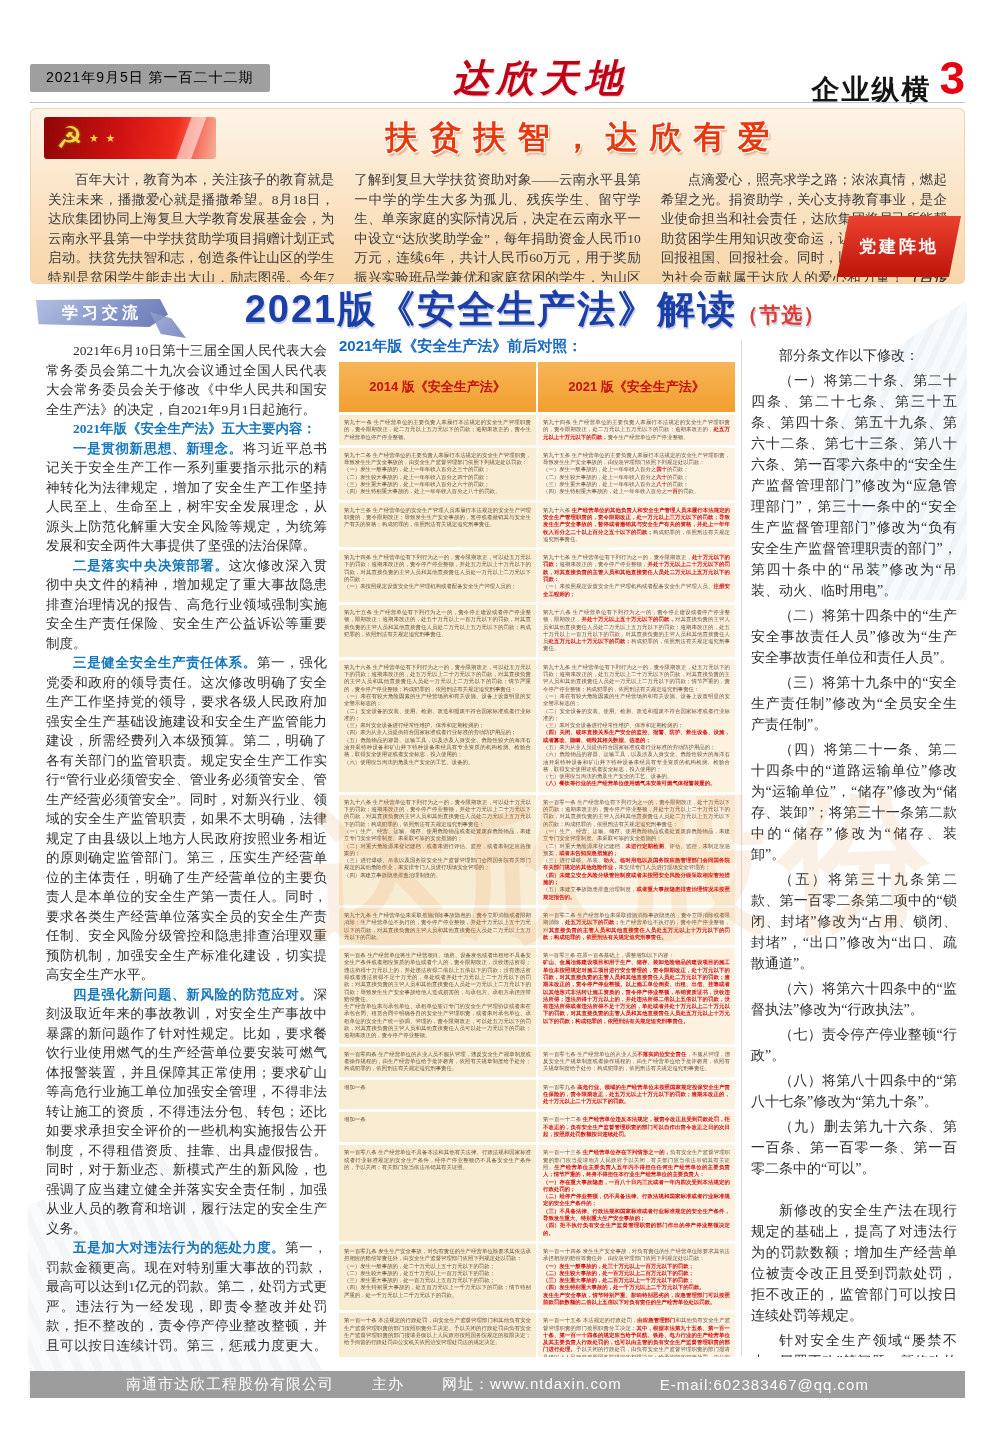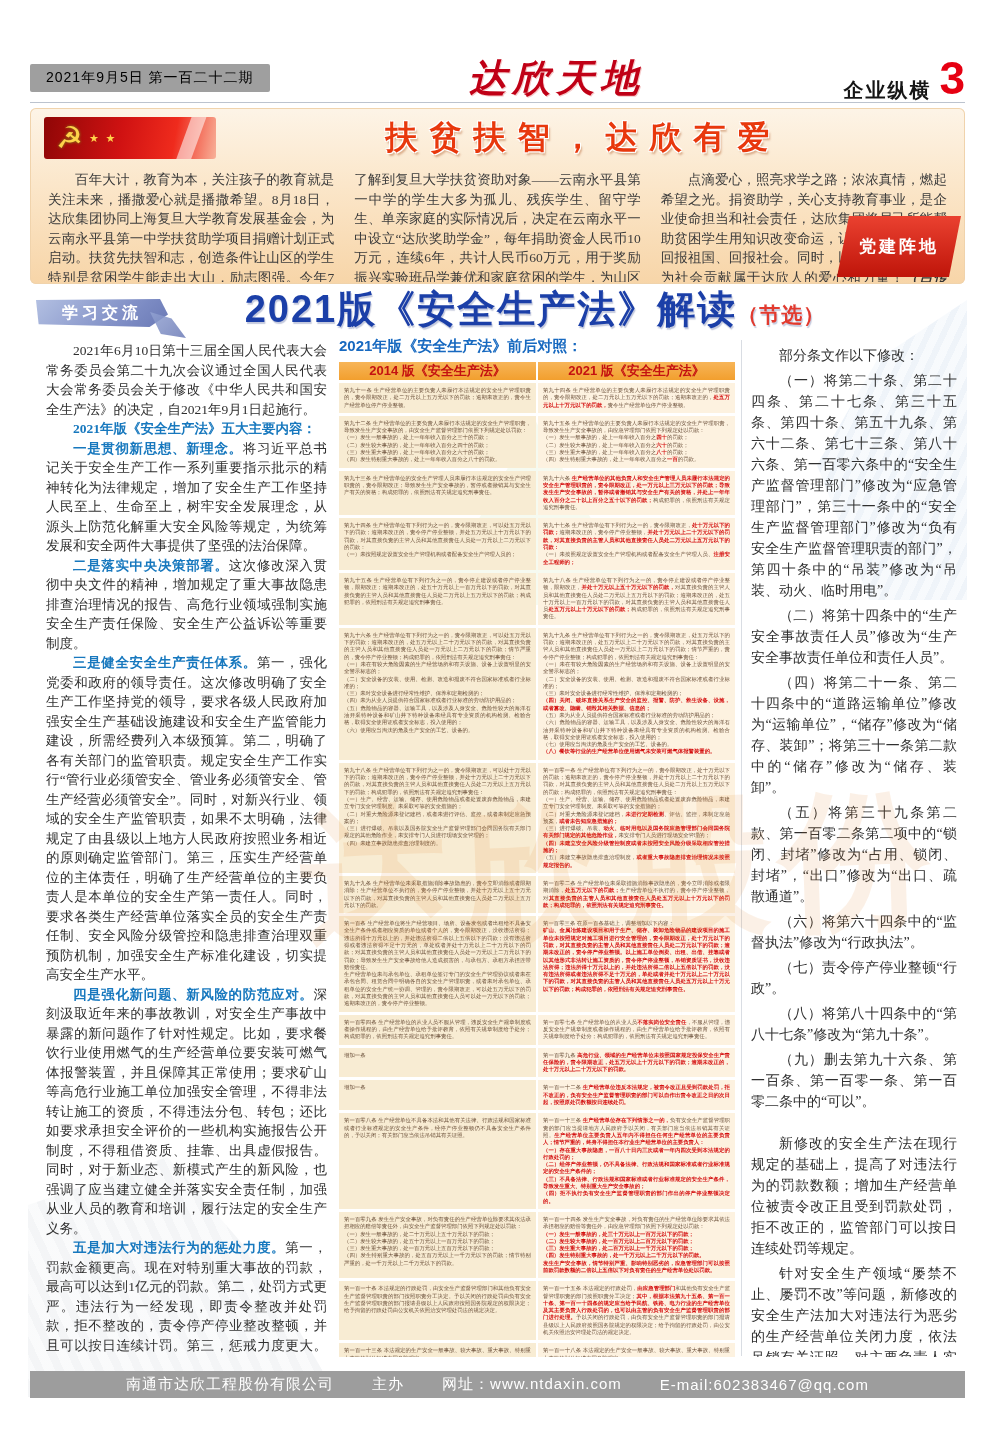--- a/index.html
+++ b/index.html
@@ -19,21 +19,21 @@
   .deco-script{left:300px;top:770px;font-size:150px;font-weight:bold;z-index:3;opacity:.10;
      color:#e07818;font-family:"DejaVu Serif",serif;letter-spacing:10px;transform:rotate(-2deg);}
   
   .header{position:absolute;top:56px;left:30px;right:30px;height:44px;display:flex;
      align-items:center;justify-content:space-between;z-index:2;}
   .date-badge{background:#9f9f9f;color:#000000;font:14px "Liberation Sans",sans-serif;
      padding:5px 16px;border-radius:2px;letter-spacing:1px;}
   .masthead{font-size:38px;font-weight:bold;font-style:italic;color:#c00016;
      letter-spacing:6px;text-shadow:1px 1px 0 #f5c9c9;}
   .section-wrap{display:flex;align-items:center;}
-  .section-label{font-size:20px;font-weight:bold;color:#151515;letter-spacing:2px;margin-top:24px;}
+  .section-label{font-size:28px;font-weight:bold;color:#151515;letter-spacing:2px;margin-top:24px;}
   .page-num{font:bold 46px "Liberation Sans",sans-serif;color:#e60012;margin-left:8px;line-height:1;}
   .header-rule{position:absolute;top:102px;left:30px;right:30px;height:1px;background:#bcc3ce;z-index:2;}
   
   .banner-panel{position:absolute;top:108px;left:30px;right:30px;height:176px;border-radius:6px;
      background:linear-gradient(180deg,#fdf4e7 0%,#fbe6c9 45%,#f7d5a8 100%);
      box-shadow:inset 0 0 0 1px #f0d3ac;z-index:2;}
   .banner-row{display:flex;align-items:center;height:48px;padding:6px 14px 0;}
   .emblem{width:172px;height:42px;border-radius:3px;position:relative;overflow:hidden;flex:none;
      background:linear-gradient(100deg,#8f0606 0%,#d01212 45%,#ef2b1d 75%,#f8b199 100%);
      display:flex;align-items:center;}
@@ -65,21 +65,21 @@
      text-shadow:1px 2px 1px rgba(20,40,120,.25);}
   .main-title .suffix{font-size:21px;color:#e23a2e;font-weight:bold;letter-spacing:1px;}
   
   .left-col{position:absolute;left:46px;top:341px;width:281px;height:1014px;overflow:hidden;z-index:2;}
   .left-col p{margin:0;font-size:13.5px;line-height:19.5px;text-align:justify;text-indent:2em;}
   .lead{color:#1778be;font-weight:bold;}
   .mid-col{position:absolute;left:337px;top:337px;width:400px;height:1020px;overflow:hidden;z-index:2;}
   .table-caption{font:bold 15px "Liberation Sans",sans-serif;color:#1769c0;margin:0 0 3px 2px;}
   table.cmp{width:100%;border-collapse:separate;border-spacing:2px 3px;}
   table.cmp th{background:linear-gradient(180deg,#f7b558,#f29f2e);color:#c41111;
-     font:bold 13px "Liberation Sans",sans-serif;padding:0 2px;width:50%;}
+     font:bold 13px "Liberation Sans",sans-serif;padding:16px 2px;width:50%;}
   table.cmp td{vertical-align:top;font-size:5.4px;line-height:7.3px;padding:4px 5px;
      color:#6a4f39;text-align:justify;white-space:pre-line;font-family:"Liberation Sans",sans-serif;}
   td.c14{background:#f8ecd3;}
   td.c21{background:#fdf2e0;}
   .red{color:#d40f0f;font-weight:bold;}
   .right-col{position:absolute;left:747px;top:341px;width:214px;height:1016px;overflow:hidden;z-index:2;}
   .right-col p{margin:4px;font-size:14px;line-height:21px;text-align:justify;text-indent:2em;}
   .right-col p.gap{margin-top:21px;}
   .vrule{position:absolute;left:741px;top:340px;width:1px;height:1016px;background:#d9dde3;z-index:2;}
   
@@ -268,20 +268,21 @@
         </tbody>
     </table>
   </div>
 
   <div class="vrule"></div>
   <div class="right-col">
     <div>
         <p>部分条文作以下修改：</p>
         <p>（一）将第二十条、第二十四条、第二十七条、第三十五条、第四十条、第五十九条、第六十二条、第七十三条、第八十六条、第一百零六条中的“安全生产监督管理部门”修改为“应急管理部门”，第三十一条中的“安全生产监督管理部门”修改为“负有安全生产监督管理职责的部门”，第四十条中的“吊装”修改为“吊装、动火、临时用电”。</p>
         <p>（二）将第十四条中的“生产安全事故责任人员”修改为“生产安全事故责任单位和责任人员”。</p>
+        <p>（三）将第十九条中的“安全生产责任制”修改为“全员安全生产责任制”。</p>
         <p>（四）将第二十一条、第二十四条中的“道路运输单位”修改为“运输单位”，“储存”修改为“储存、装卸”；将第三十一条第二款中的“储存”修改为“储存、装卸”。</p>
         <p>（五）将第三十九条第二款、第一百零二条第二项中的“锁闭、封堵”修改为“占用、锁闭、封堵”，“出口”修改为“出口、疏散通道”。</p>
         <p>（六）将第六十四条中的“监督执法”修改为“行政执法”。</p>
         <p>（七）责令停产停业整顿“行政”。</p>
         <p>（八）将第八十四条中的“第八十七条”修改为“第九十条”。</p>
         <p>（九）删去第九十六条、第一百条、第一百零一条、第一百零二条中的“可以”。</p>
         <p class="gap">新修改的安全生产法在现行规定的基础上，提高了对违法行为的罚款数额；增加生产经营单位被责令改正且受到罚款处罚，拒不改正的，监管部门可以按日连续处罚等规定。</p>
         <p>针对安全生产领域“屡禁不止、屡罚不改”等问题，新修改的安全生产法加大对违法行为恶劣的生产经营单位关闭力度，依法吊销有关证照，对主要负责人实施职业禁入。同时还规定，负有安全生产监督管理职责的部门应当加强对生产经营单位行政处罚信息的及时归集、共享、应用和公开，对生产经营单位作出处罚决定后7个工作日内在监督管理部门公示系统予以公开曝光，强化对违法失信生产经营单位及其有关从业人员的社会监督，提高全社会安全生产诚信水平。</p>
       </div>
   </div>

